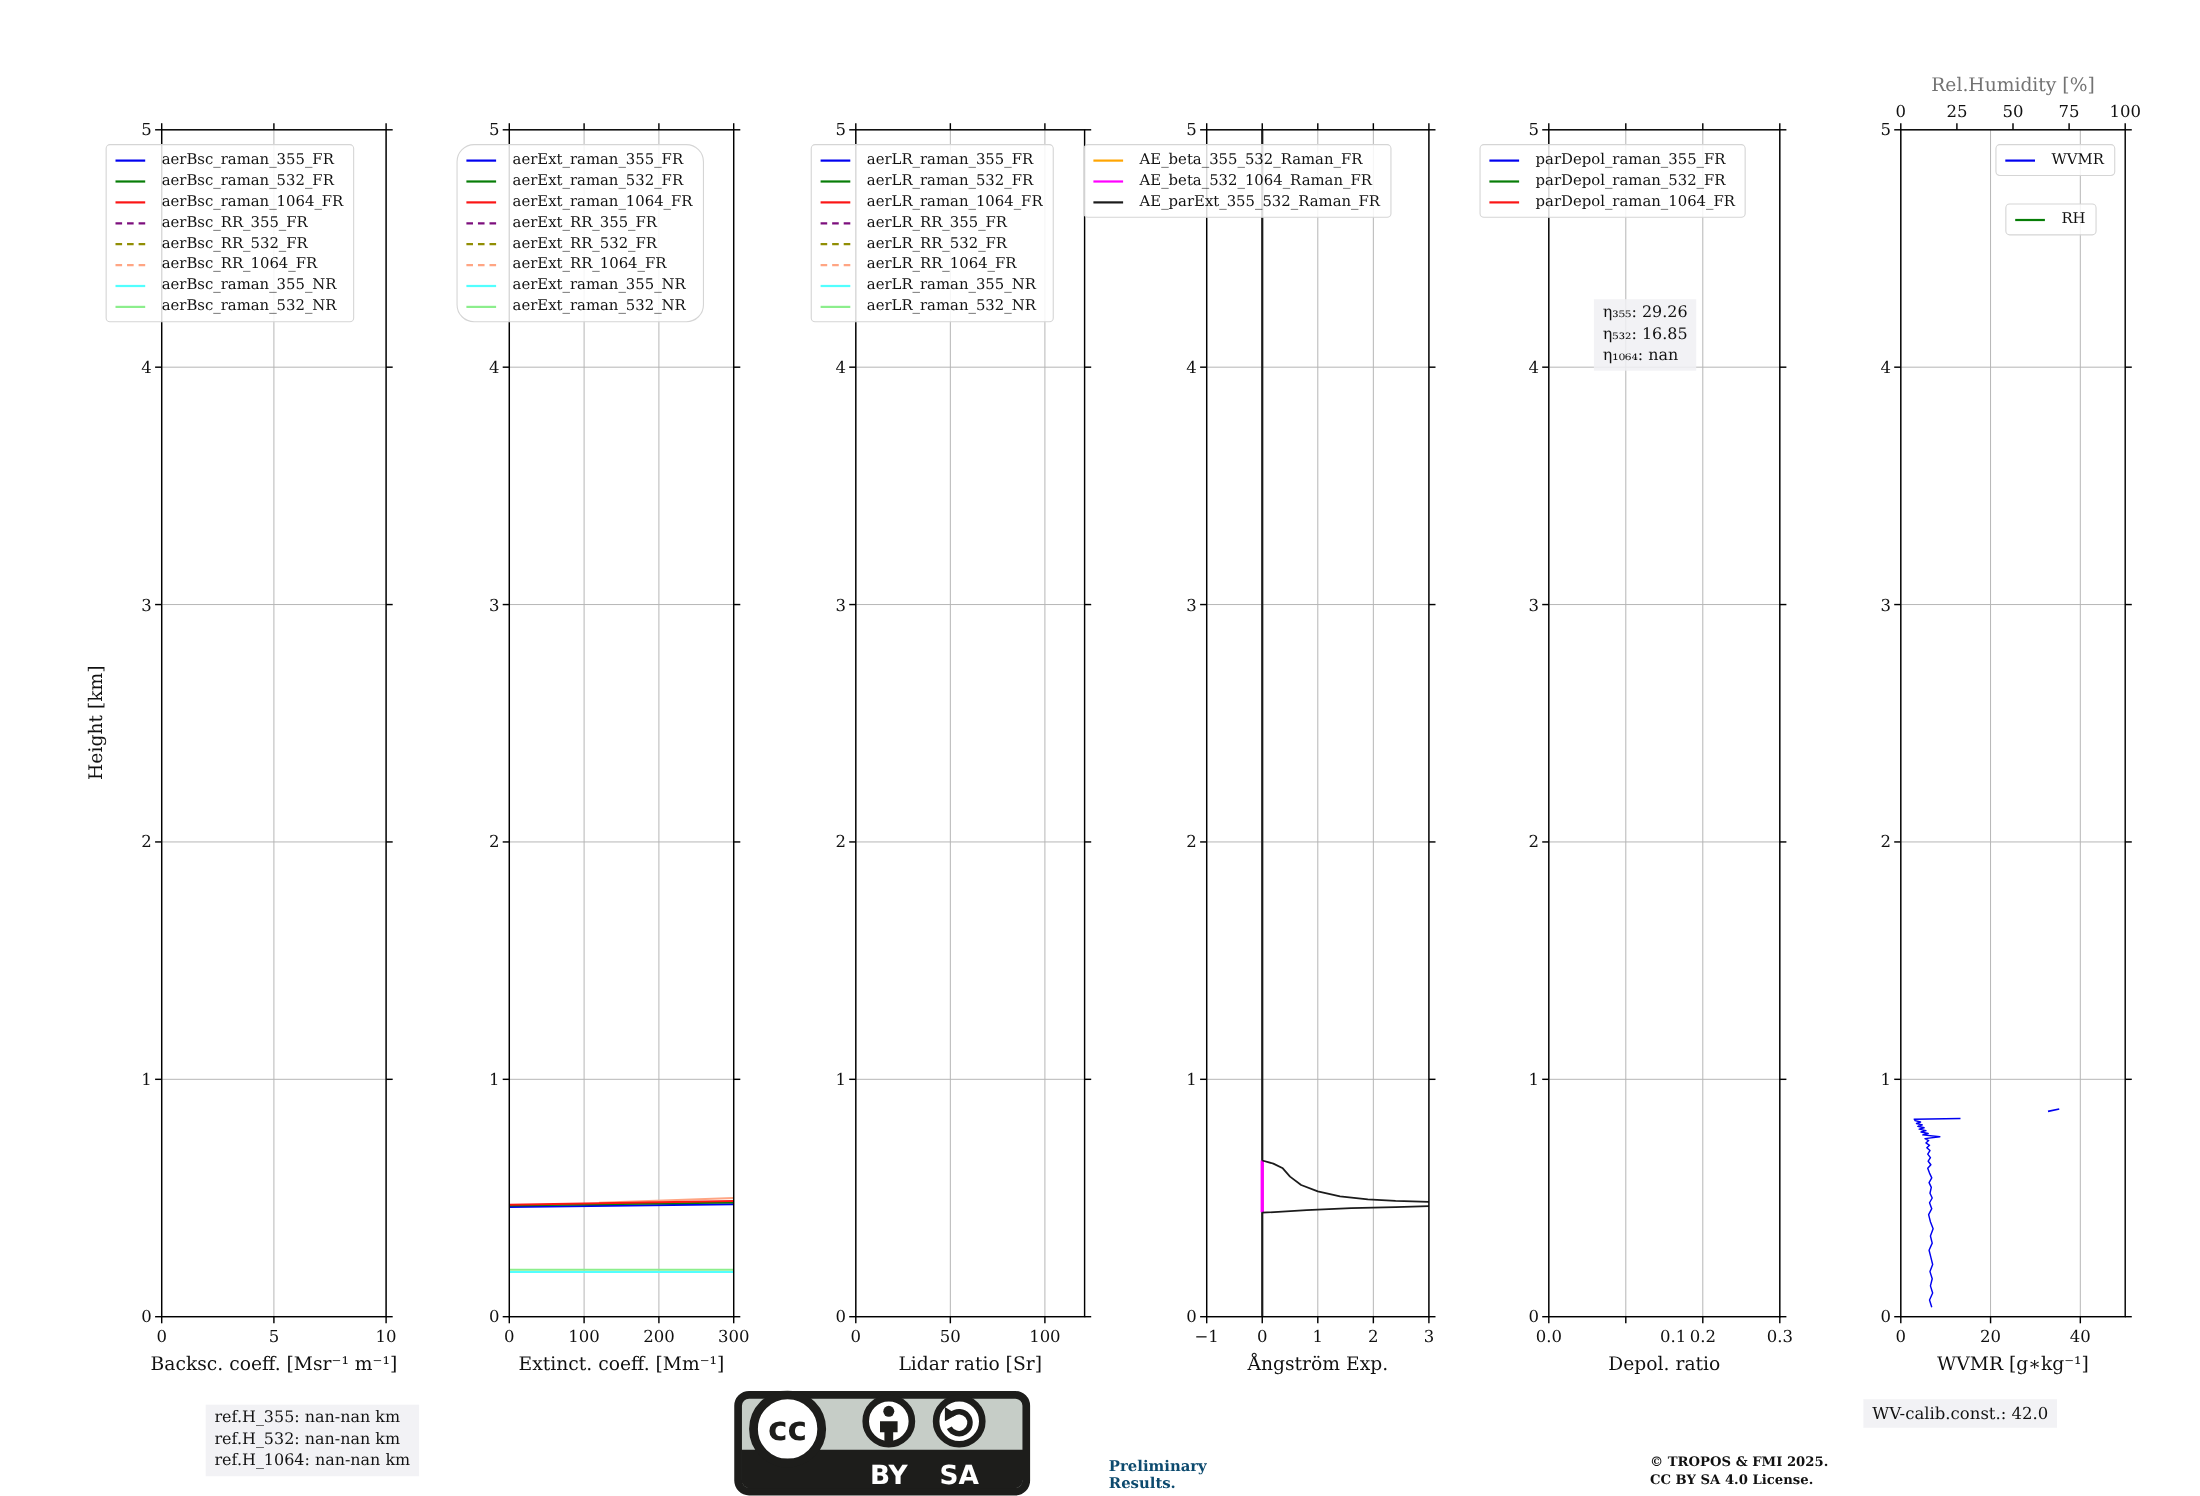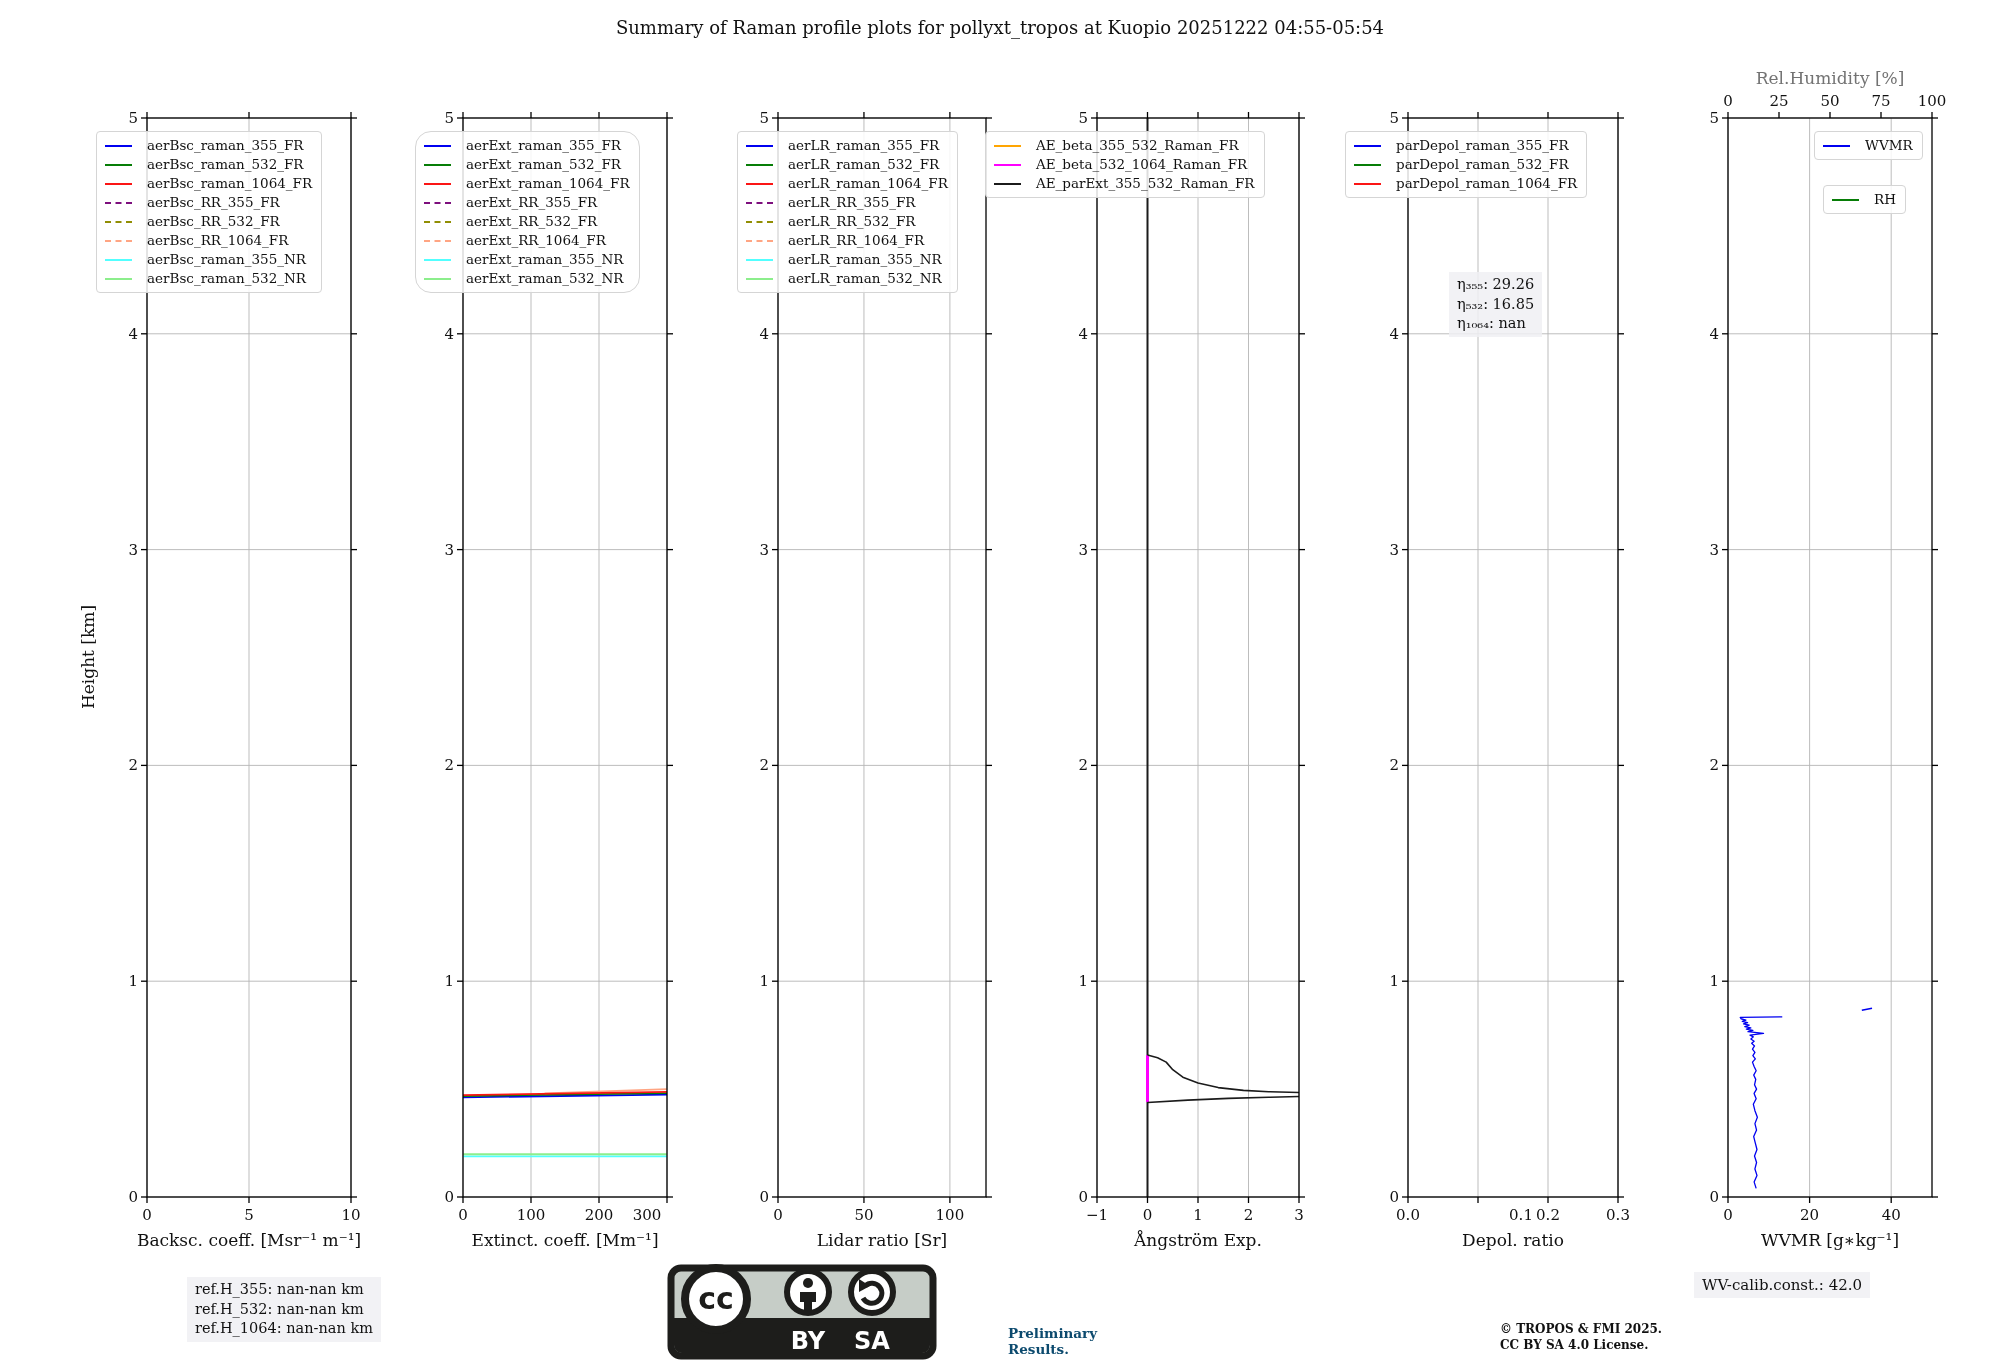--- a/index.html
+++ b/index.html
@@ -273,21 +273,21 @@
           <span>aerBsc_raman_355_NR</span>
         </div>
         <div class="lrow">
           <span class="swatch" style="border-top: 2px solid rgb(140, 238, 140);"></span>
           <span>aerBsc_raman_532_NR</span>
         </div>
       </div>
       <div class="tick xtick" style="left: 463px; top: 1206px;">0</div>
       <div class="tick xtick" style="left: 531px; top: 1206px;">100</div>
       <div class="tick xtick" style="left: 599px; top: 1206px;">200</div>
-      <div class="tick xtick" style="left: 647px; top: 1206px; text-align: center;">300</div>
+      <div class="tick xtick" style="left: 667px; top: 1206px; text-align: center;">300</div>
       <div class="tick ytick" style="left: 454px; top: 1197px;">0</div>
       <div class="tick ytick" style="left: 454px; top: 981.2px;">1</div>
       <div class="tick ytick" style="left: 454px; top: 765.4px;">2</div>
       <div class="tick ytick" style="left: 454px; top: 549.6px;">3</div>
       <div class="tick ytick" style="left: 454px; top: 333.8px;">4</div>
       <div class="tick ytick" style="left: 454px; top: 118px;">5</div>
       <div class="xlabel" style="left: 565px; top: 1230px;">Extinct. coeff. [Mm⁻¹]</div>
       <div class="legend" style="left: 415px; top: 131px; border-radius: 16px;">
         <div class="lrow">
           <span class="swatch" style="border-top: 2px solid rgb(0, 0, 240);"></span>
@@ -440,21 +440,20 @@
         </div>
       </div>
       <div class="legend" style="left: 1823px; top: 185px;">
         <div class="lrow">
           <span class="swatch" style="border-top: 2px solid rgb(7, 125, 7);"></span>
           <span>RH</span>
         </div>
       </div>
     </div>
 
-  <div id="figure-title">Summary of Raman profile plots for pollyxt_tropos at Kuopio 20251222 04:55-05:54</div>
   <div id="y-axis-label">Height [km]</div>
 
   <div id="eta-box" class="annbox">η₃₅₅: 29.26
 η₅₃₂: 16.85
 η₁₀₆₄: nan</div>
   <div id="ref-box" class="annbox">ref.H_355: nan-nan km
 ref.H_532: nan-nan km
 ref.H_1064: nan-nan km</div>
   <div id="wv-box" class="annbox">WV-calib.const.: 42.0</div>
   <div id="preliminary">Preliminary

